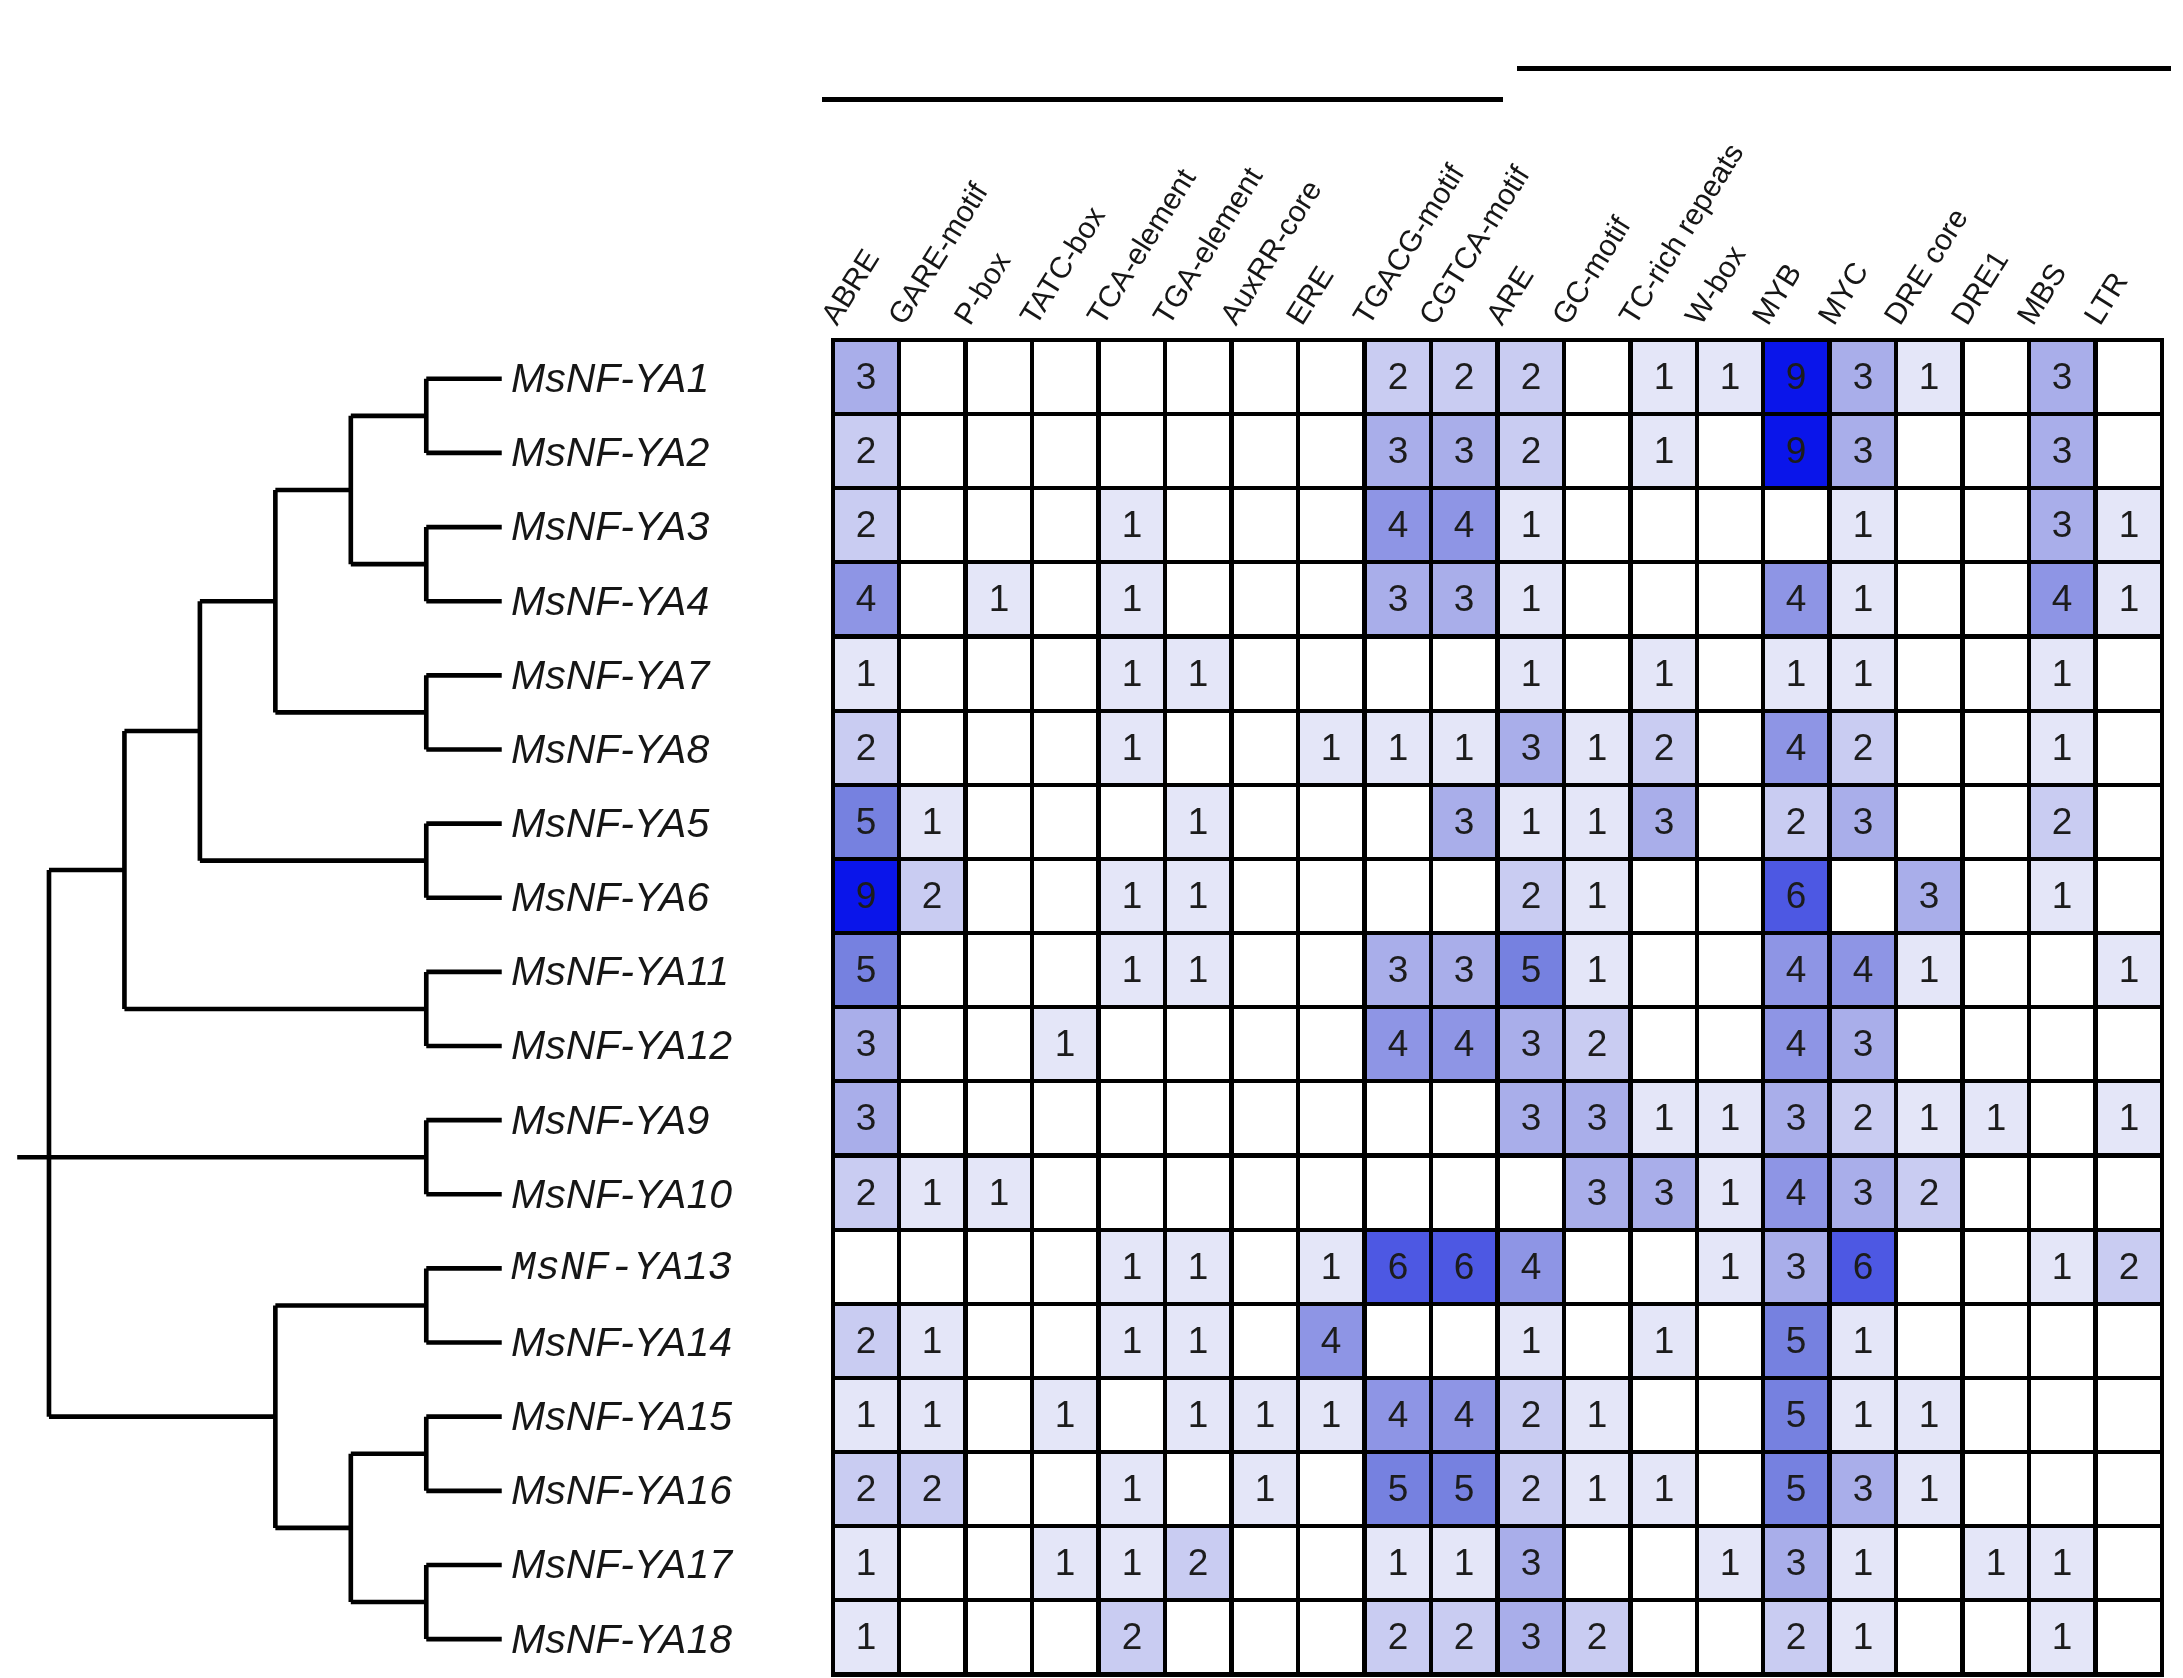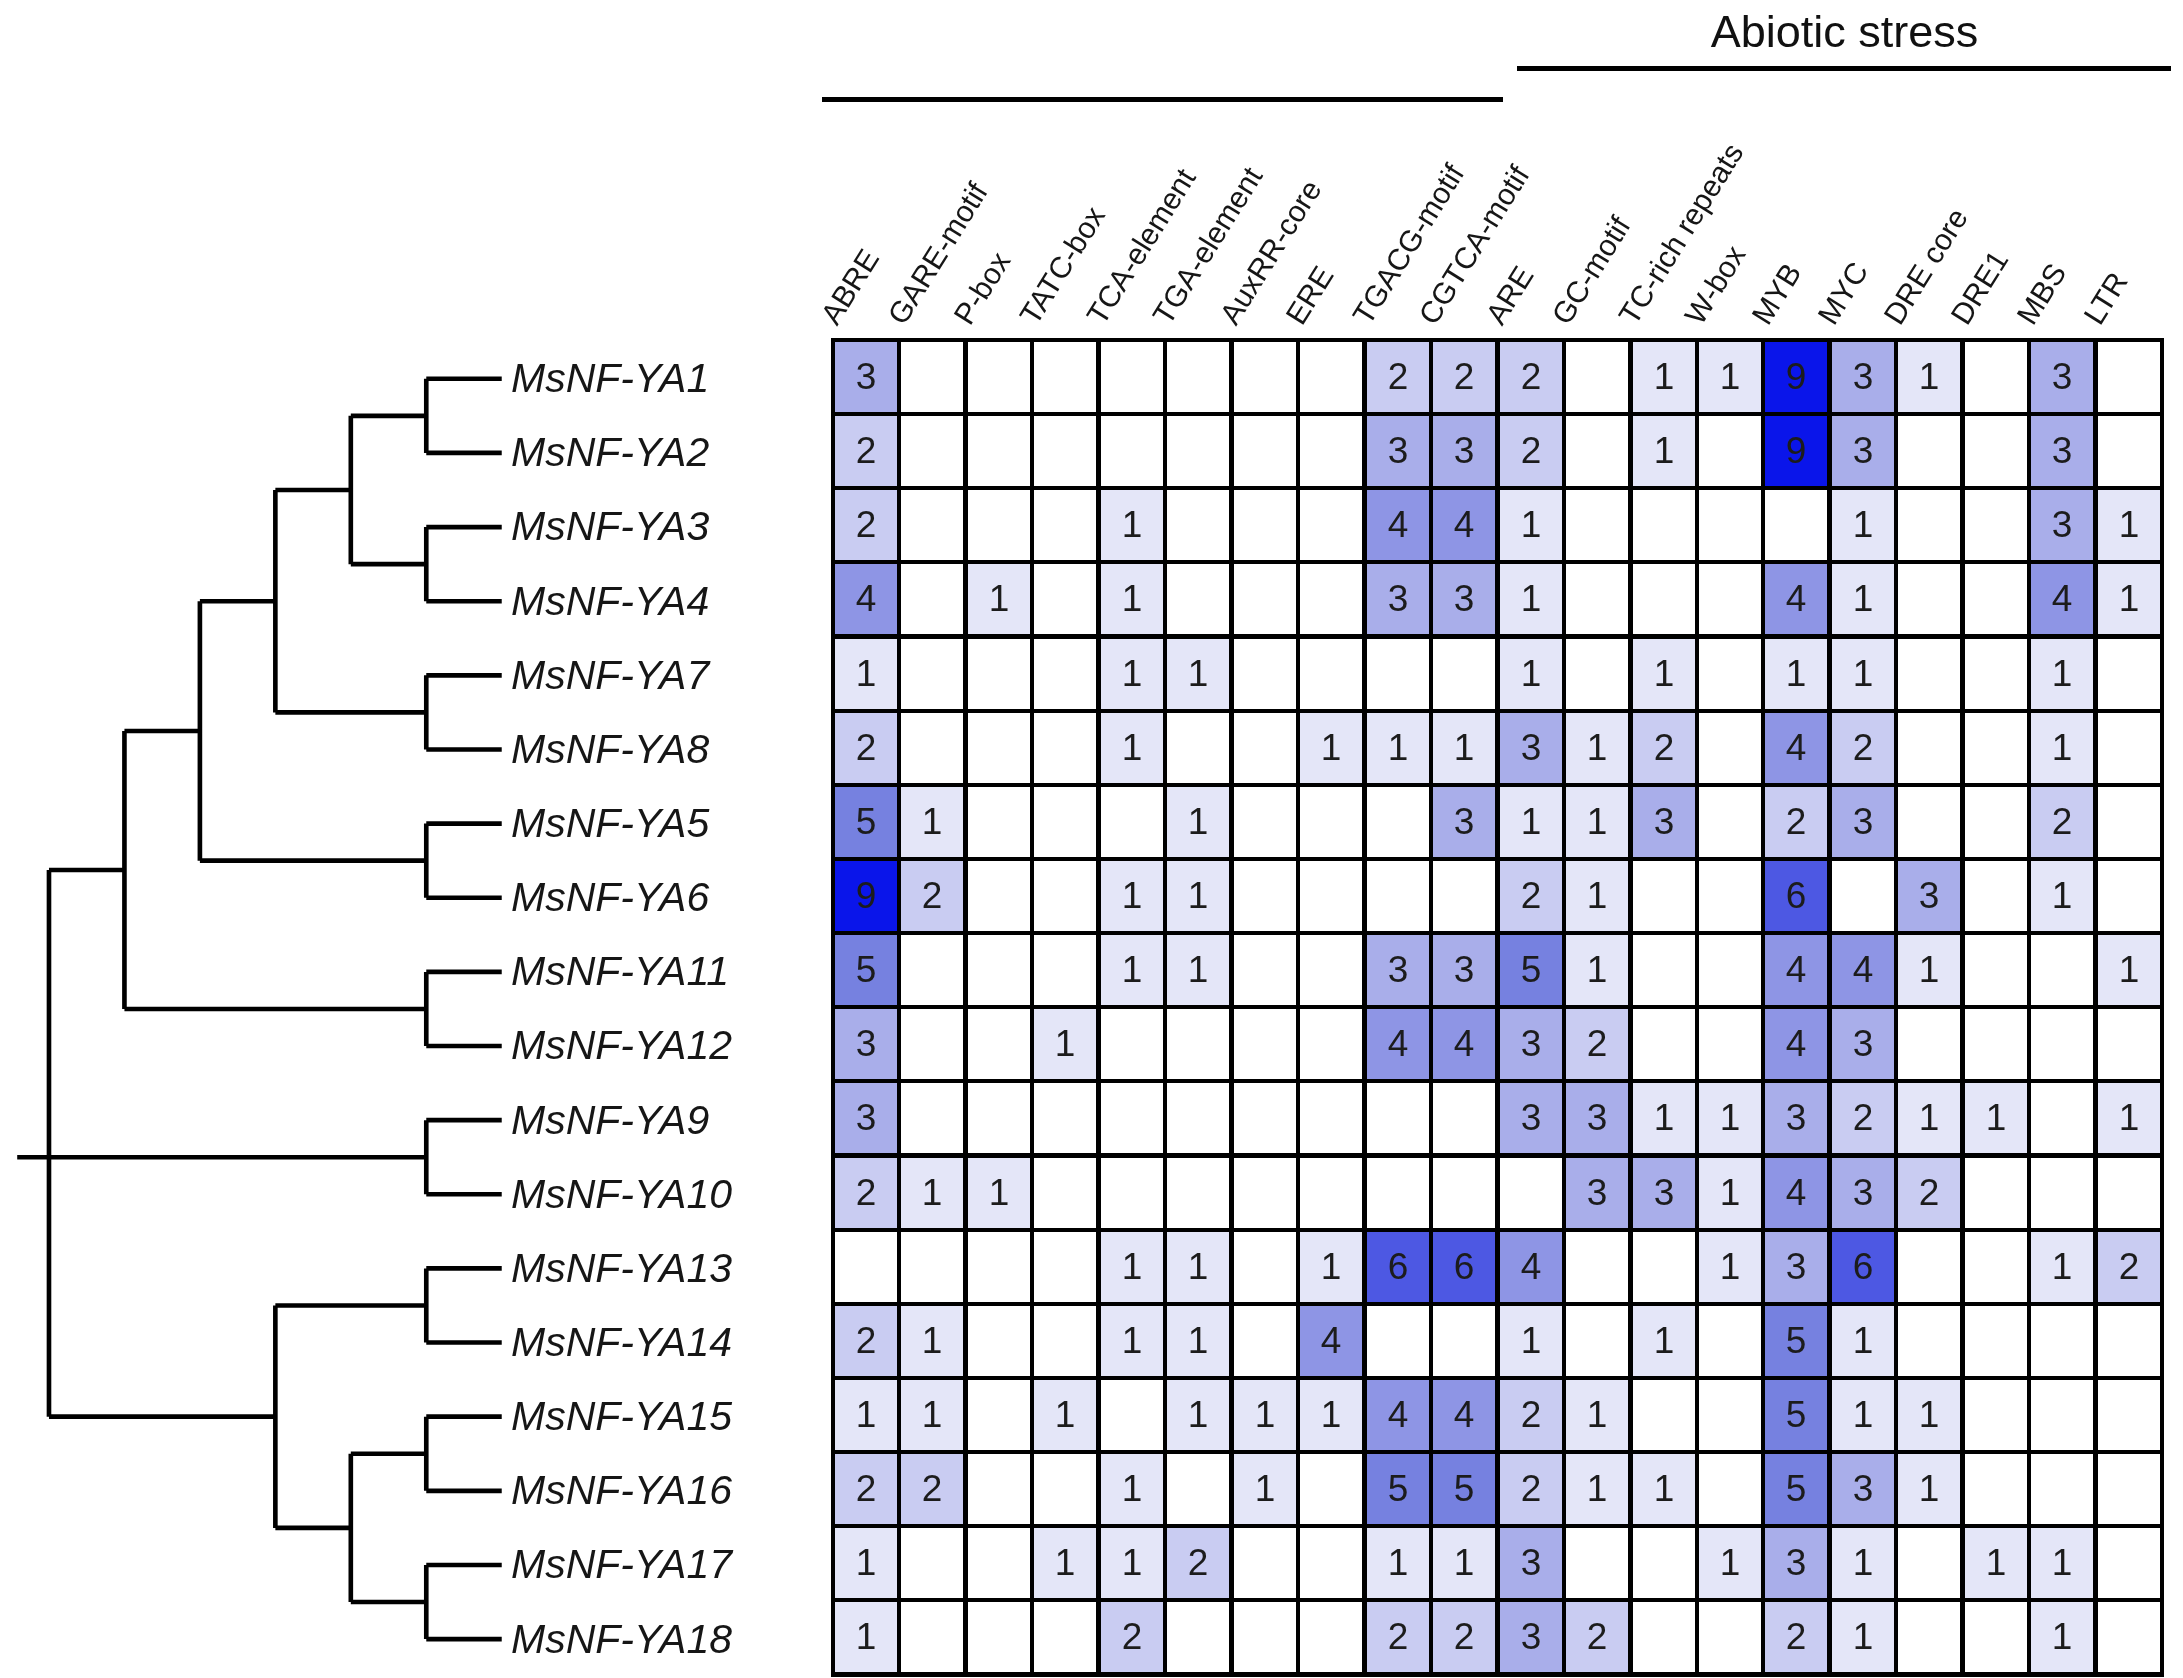--- a/index.html
+++ b/index.html
@@ -16,21 +16,20 @@
 </head>
 <body>
 
 <div id="canvas">
   <svg id="tree-svg" width="2183" height="1679" viewBox="0 0 3298 2536">
       <path d="M74 1314 L74 2140 M74 1314 L188 1314 M188 1104 L188 1524 M188 1104 L302 1104 M302 908 L302 1300 M302 908 L416 908 M416 740 L416 1076 M416 740 L530 740 M530 628 L530 852 M530 628 L644 628 M644 572 L644 684 M644 572 L758 572 M644 684 L758 684 M530 852 L644 852 M644 796 L644 908 M644 796 L758 796 M644 908 L758 908 M416 1076 L644 1076 M644 1020 L644 1132 M644 1020 L758 1020 M644 1132 L758 1132 M302 1300 L644 1300 M644 1244 L644 1356 M644 1244 L758 1244 M644 1356 L758 1356 M188 1524 L644 1524 M644 1468 L644 1580 M644 1468 L758 1468 M644 1580 L758 1580 M74 1748 L644 1748 M644 1692 L644 1804 M644 1692 L758 1692 M644 1804 L758 1804 M74 2140 L416 2140 M416 1972 L416 2308 M416 1972 L644 1972 M644 1916 L644 2028 M644 1916 L758 1916 M644 2028 L758 2028 M416 2308 L530 2308 M530 2196 L530 2420 M530 2196 L644 2196 M644 2140 L644 2252 M644 2140 L758 2140 M644 2252 L758 2252 M530 2420 L644 2420 M644 2364 L644 2476 M644 2364 L758 2364 M644 2476 L758 2476 M26 1748 L74 1748 " fill="none" stroke="#000000" stroke-width="7"></path>
     </svg>
 
   <div class="group-rule" id="gr-hormone" style="left:822px;top:97px;width:681px;"></div>
 
-  <div class="group-header" id="gh-abiotic" style="left:1613px;top:8px;width:463px;">Abiotic stress</div>
   <div class="group-rule" id="gr-abiotic" style="left:1517px;top:66px;width:654px;"></div>
 
   <div id="col-labels">
       <div class="col-label" style="left: 842px; top: 297px;">ABRE</div>
       <div class="col-label" style="left: 909px; top: 297px;">GARE-motif</div>
       <div class="col-label" style="left: 975px; top: 297px;">P-box</div>
       <div class="col-label" style="left: 1041px; top: 297px;">TATC-box</div>
       <div class="col-label" style="left: 1108px; top: 297px;">TCA-element</div>
       <div class="col-label" style="left: 1174px; top: 297px;">TGA-element</div>
       <div class="col-label" style="left: 1241px; top: 297px;">AuxRR-core</div>
@@ -54,21 +53,21 @@
       <div class="row-label" style="left: 511px; top: 506px;">MsNF-YA3</div>
       <div class="row-label" style="left: 511px; top: 581px;">MsNF-YA4</div>
       <div class="row-label" style="left: 511px; top: 655px;">MsNF-YA7</div>
       <div class="row-label" style="left: 511px; top: 729px;">MsNF-YA8</div>
       <div class="row-label" style="left: 511px; top: 803px;">MsNF-YA5</div>
       <div class="row-label" style="left: 511px; top: 877px;">MsNF-YA6</div>
       <div class="row-label" style="left: 511px; top: 951px;">MsNF-YA11</div>
       <div class="row-label" style="left: 511px; top: 1025px;">MsNF-YA12</div>
       <div class="row-label" style="left: 511px; top: 1100px;">MsNF-YA9</div>
       <div class="row-label" style="left: 511px; top: 1174px;">MsNF-YA10</div>
-      <div class="row-label" style="left: 511px; top: 1248px;">MsNF-YA13</div>
+      <div class="row-label" style="left: 511px; top: 1248px; font-family: Liberation Mono, monospace;">MsNF-YA13</div>
       <div class="row-label" style="left: 511px; top: 1322px;">MsNF-YA14</div>
       <div class="row-label" style="left: 511px; top: 1396px;">MsNF-YA15</div>
       <div class="row-label" style="left: 511px; top: 1470px;">MsNF-YA16</div>
       <div class="row-label" style="left: 511px; top: 1544px;">MsNF-YA17</div>
       <div class="row-label" style="left: 511px; top: 1619px;">MsNF-YA18</div>
     </div>
   <div id="heatmap" style="left: 831px; top: 338px; width: 1333px; height: 1339px;">
       <div class="cell" style="left: 4px; top: 4px; width: 62px; height: 70px; line-height: 70px; background: rgb(169, 174, 234);">3</div>
       <div class="cell" style="left: 70px; top: 4px; width: 62px; height: 70px; line-height: 70px; background: rgb(255, 255, 255);"></div>
       <div class="cell" style="left: 137px; top: 4px; width: 62px; height: 70px; line-height: 70px; background: rgb(255, 255, 255);"></div>

